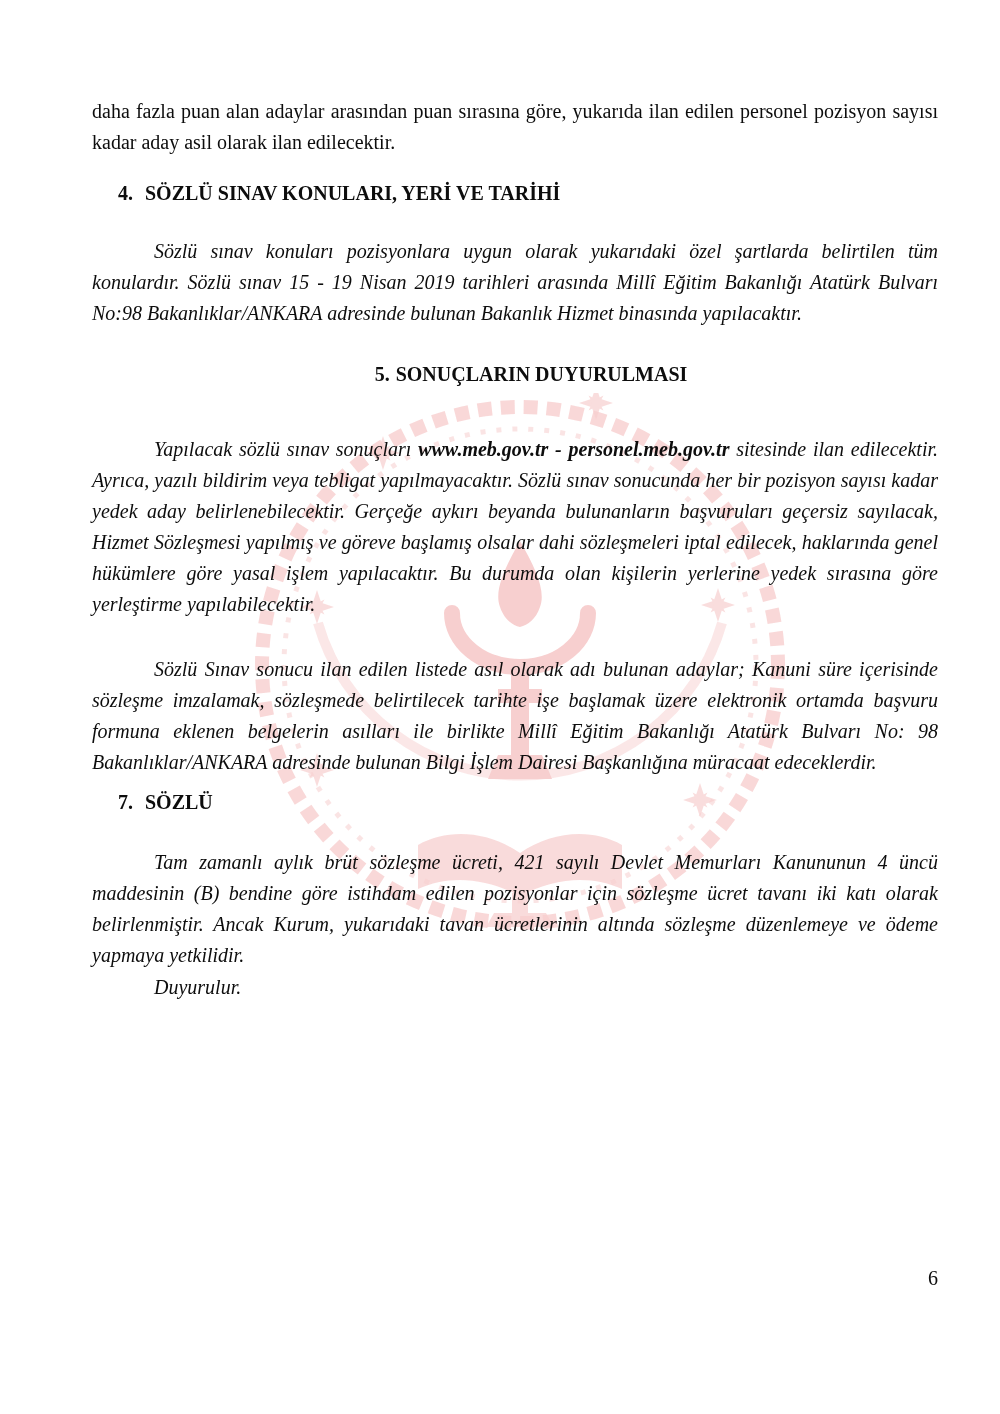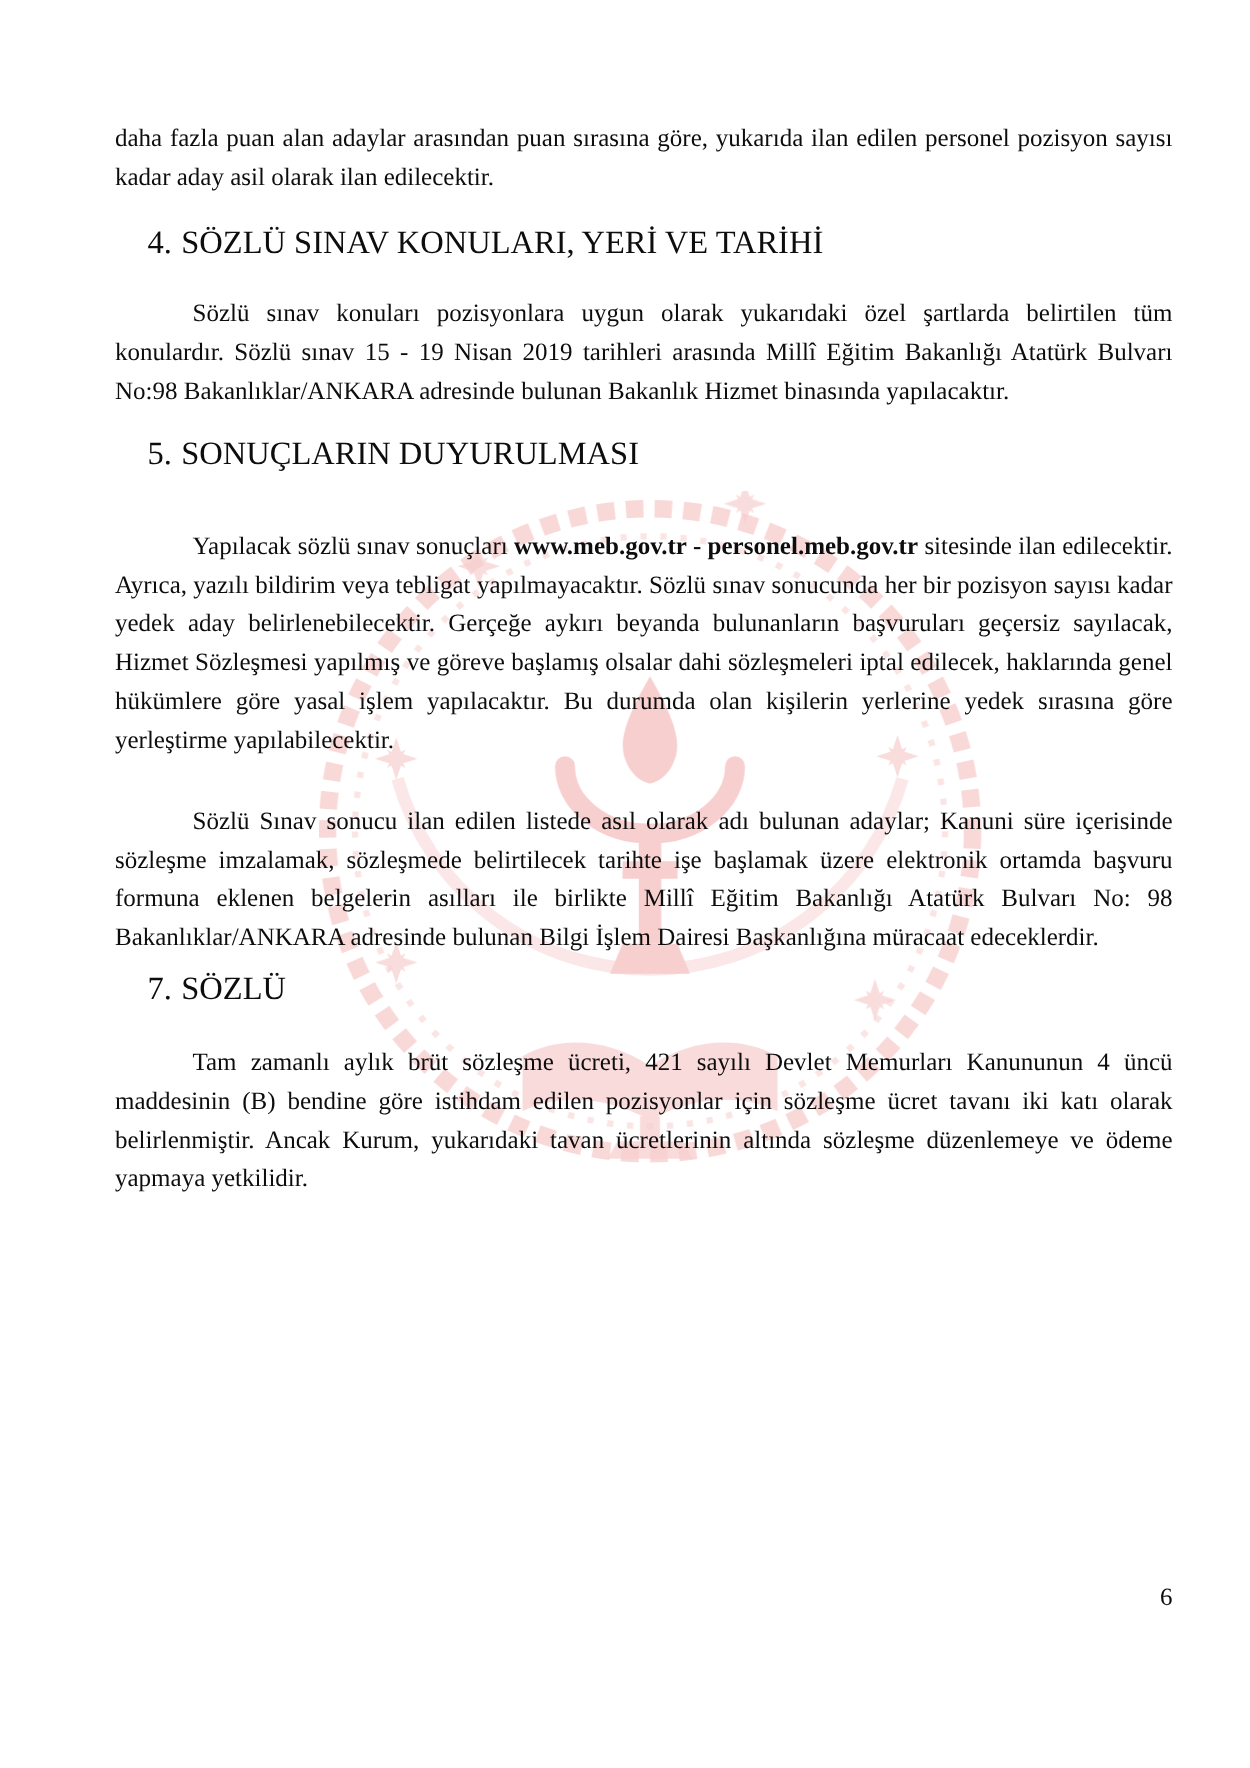--- a/index.html
+++ b/index.html
@@ -23,31 +23,31 @@
   
   .doc {
     position: relative; z-index: 1;
     padding: 96px 62px 0 92px;
   }
   .para {
     margin: 0;
     font-size: 20px; line-height: 31px;
     text-align: justify;
   }
-  .indent { text-indent: 62px; }
+  .indent { text-indent: 62px; font-style: italic; }
   .heading {
     margin: 0; padding-left: 26px;
-    font-size: 26px; line-height: 31px;
-    font-weight: normal; text-align: left;
+    font-size: 20px; line-height: 31px;
+    font-weight: bold; text-align: left;
   }
   .heading .num { display: inline-block; min-width: 27px; }
   .p-intro   { margin-top: 0; }
   .h-4       { margin-top: 20px; }
   .p-4       { margin-top: 27px; }
-  .h-5       { margin-top: 18px; }
+  .h-5       { margin-top: 30px; text-align: center; }
   .p-5       { margin-top: 44px; }
   .h-6       { margin-top: 4px;  }
   .p-6       { margin-top: 34px; }
   .h-7       { margin-top: 9px;  }
   .p-7       { margin-top: 29px; }
   .p-closing { margin-top: 1px; text-align: left; }
   .bold-inline { font-weight: bold; }
 
   .page-number {
     position: absolute; top: 1263px; right: 62px;
@@ -109,18 +109,19 @@
     <p class="para indent p-4">Sözlü sınav konuları pozisyonlara uygun olarak yukarıdaki özel şartlarda belirtilen tüm konulardır. Sözlü sınav 15 - 19 Nisan 2019 tarihleri arasında Millî Eğitim Bakanlığı Atatürk Bulvarı No:98 Bakanlıklar/ANKARA adresinde bulunan Bakanlık Hizmet binasında yapılacaktır.</p>
 
     <h2 class="heading h-5"><span class="num">5.</span><span class="ttl">SONUÇLARIN DUYURULMASI</span></h2>
     <p class="para indent p-5"><span>Yapılacak sözlü sınav sonuçları </span><span class="bold-inline">www.meb.gov.tr - personel.meb.gov.tr</span><span> sitesinde ilan edilecektir. Ayrıca, yazılı bildirim veya tebligat yapılmayacaktır. Sözlü sınav sonucunda her bir pozisyon sayısı kadar yedek aday belirlenebilecektir. Gerçeğe aykırı beyanda bulunanların başvuruları geçersiz sayılacak, Hizmet Sözleşmesi yapılmış ve göreve başlamış olsalar dahi sözleşmeleri iptal edilecek, haklarında genel hükümlere göre yasal işlem yapılacaktır. Bu durumda olan kişilerin yerlerine yedek sırasına göre yerleştirme yapılabilecektir.</span></p>
 
     <p class="para indent p-6">Sözlü Sınav sonucu ilan edilen listede asıl olarak adı bulunan adaylar; Kanuni süre içerisinde sözleşme imzalamak, sözleşmede belirtilecek tarihte işe başlamak üzere elektronik ortamda başvuru formuna eklenen belgelerin asılları ile birlikte Millî Eğitim Bakanlığı Atatürk Bulvarı No: 98 Bakanlıklar/ANKARA adresinde bulunan Bilgi İşlem Dairesi Başkanlığına müracaat edeceklerdir.</p>
 
     <h2 class="heading h-7"><span class="num">7.</span><span class="ttl">SÖZLÜ</span></h2>
     <p class="para indent p-7">Tam zamanlı aylık brüt sözleşme ücreti, 421 sayılı Devlet Memurları Kanununun 4 üncü maddesinin (B) bendine göre istihdam edilen pozisyonlar için sözleşme ücret tavanı iki katı olarak belirlenmiştir. Ancak Kurum, yukarıdaki tavan ücretlerinin altında sözleşme düzenlemeye ve ödeme yapmaya yetkilidir.</p>
 
+    <p class="para indent p-closing">Duyurulur.</p>
 
   </main>
 
   <div class="page-number">6</div>
 
 </div>
 
 </body></html>

